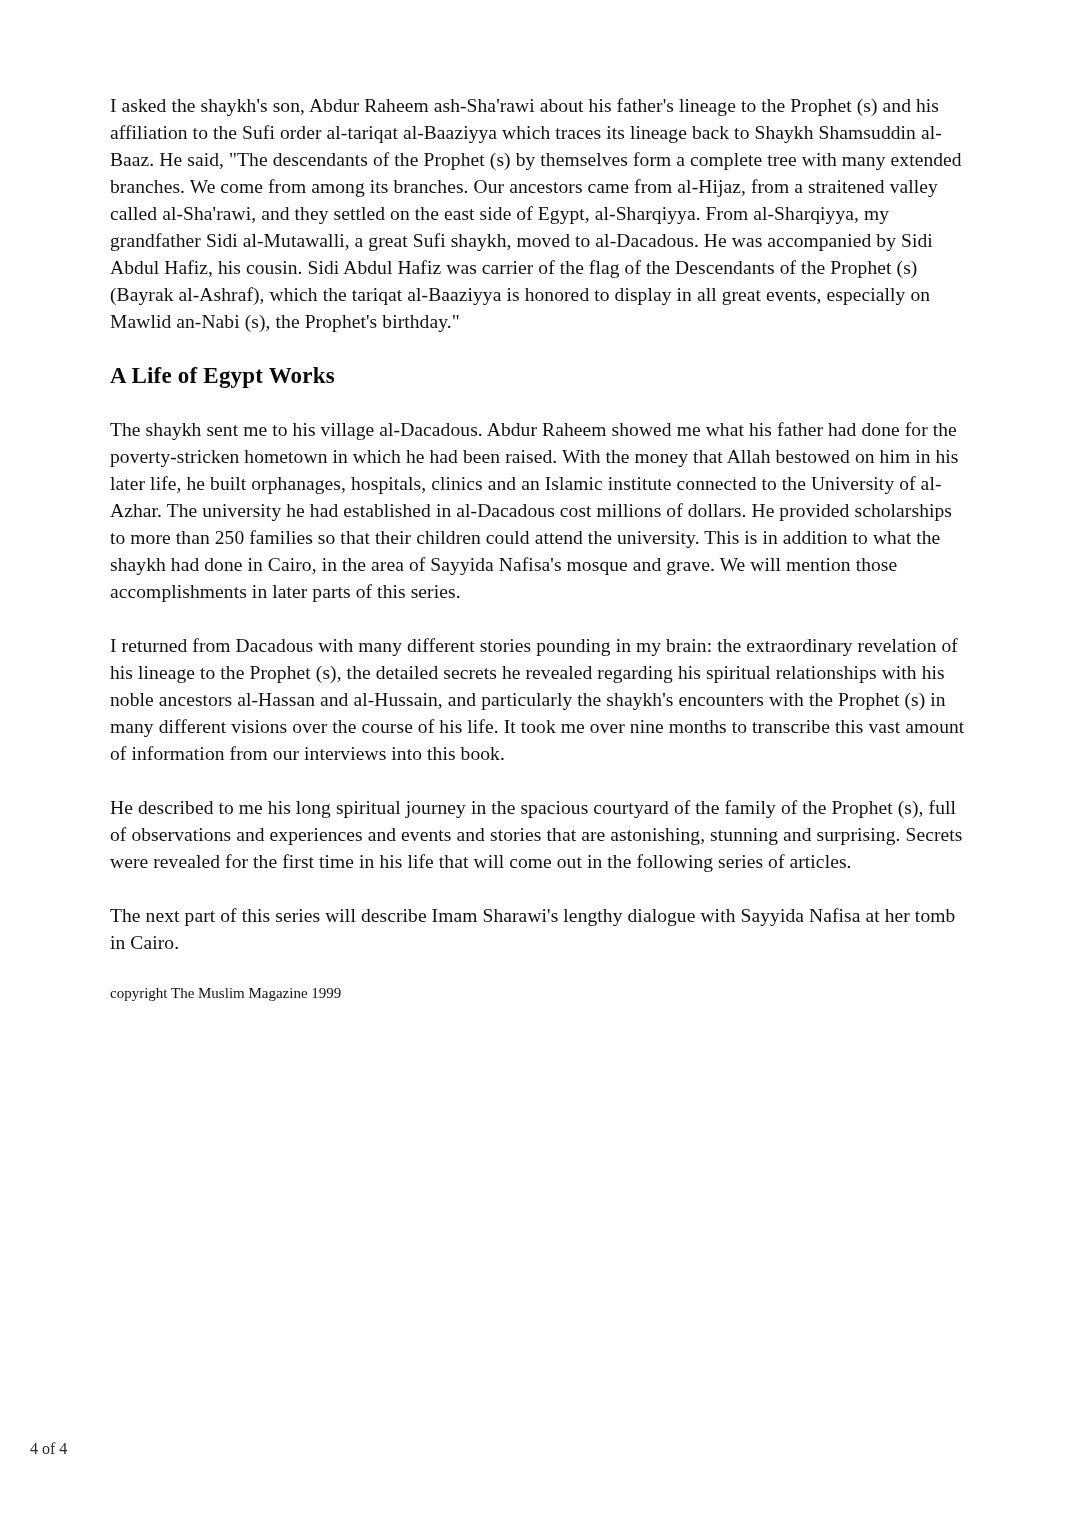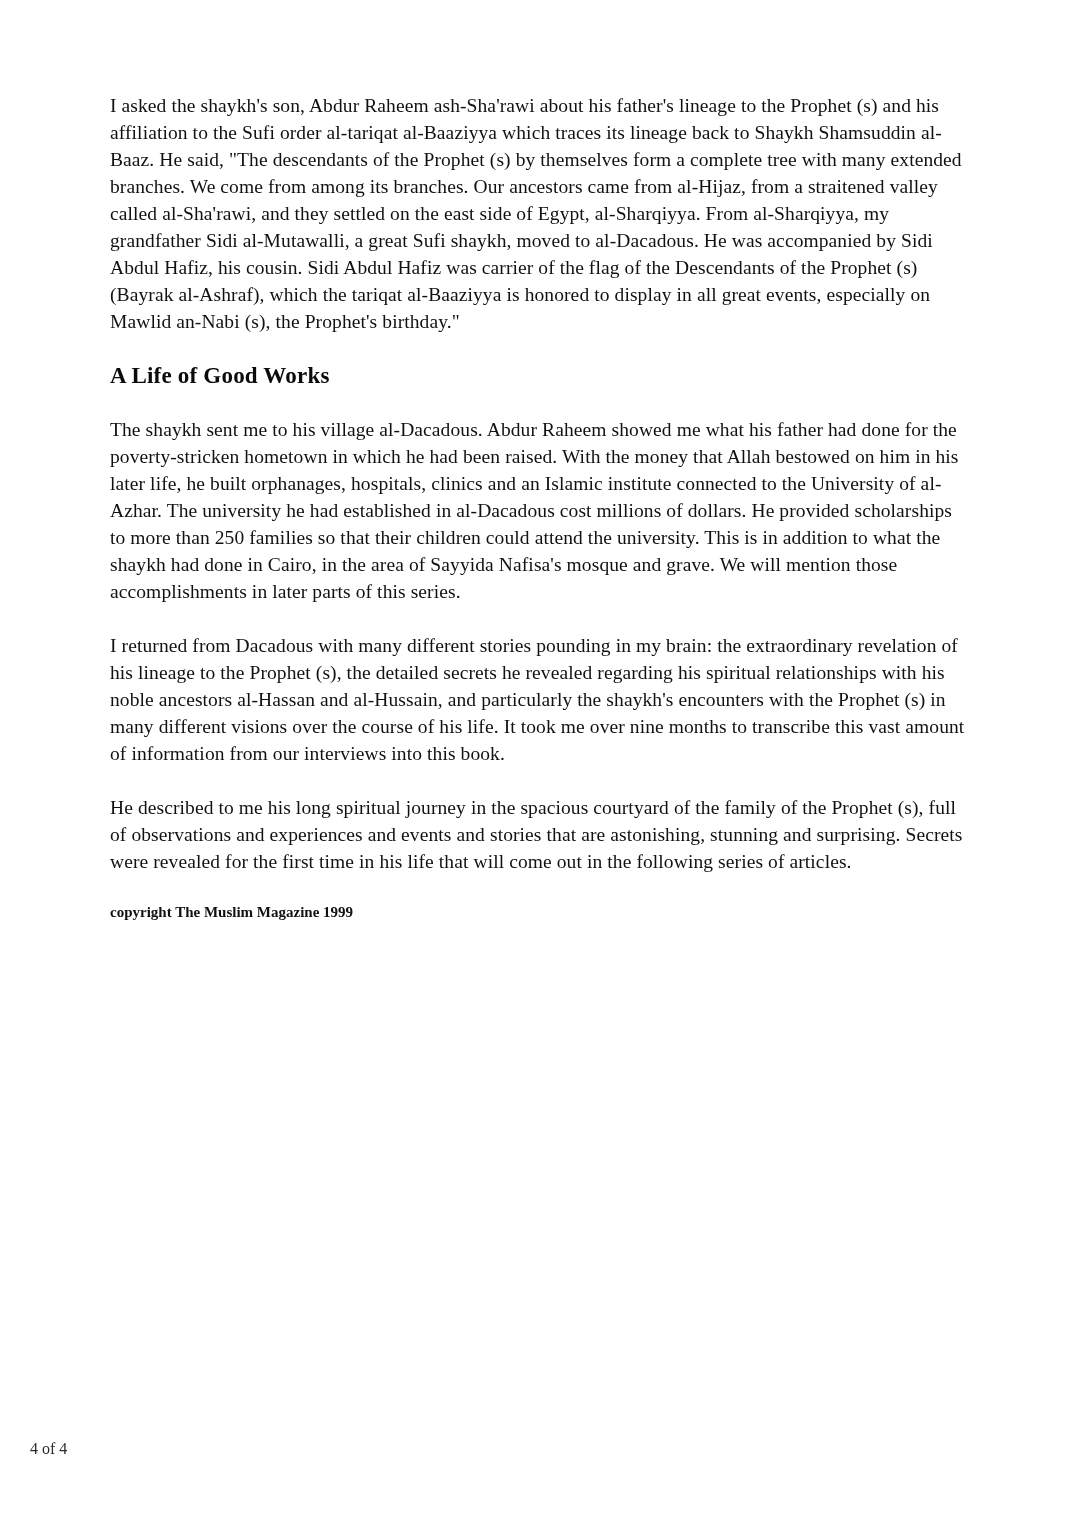--- a/index.html
+++ b/index.html
@@ -40,21 +40,21 @@
     line-height: 28px;
     font-weight: bold;
     color: #0b0b0b;
     margin: 0 0 26px 0;
     letter-spacing: 0.2px;
   }
   .copyright {
     font-family: "Liberation Serif", "DejaVu Serif", serif;
     font-size: 15px;
     line-height: 20px;
-    font-weight: bold;
+    font-weight: normal;
     color: #111111;
     margin: 22px 0 0 0;
   }
   .footer-pagenum {
     position: absolute;
     left: 30px;
     top: 1438px;
     font-family: "Liberation Serif", "DejaVu Serif", serif;
     font-size: 16px;
     line-height: 22px;
@@ -63,28 +63,29 @@
 </style>
 </head>
 <body>
 
 <div class="page">
 
   <div class="content">
 
     <p class="para">I asked the shaykh's son, Abdur Raheem ash-Sha'rawi about his father's lineage to the Prophet (s) and his affiliation to the Sufi order al-tariqat al-Baaziyya which traces its lineage back to Shaykh Shamsuddin al-Baaz. He said, "The descendants of the Prophet (s) by themselves form a complete tree with many extended branches. We come from among its branches. Our ancestors came from al-Hijaz, from a straitened valley called al-Sha'rawi, and they settled on the east side of Egypt, al-Sharqiyya. From al-Sharqiyya, my grandfather Sidi al-Mutawalli, a great Sufi shaykh, moved to al-Dacadous. He was accompanied by Sidi Abdul Hafiz, his cousin. Sidi Abdul Hafiz was carrier of the flag of the Descendants of the Prophet (s) (Bayrak al-Ashraf), which the tariqat al-Baaziyya is honored to display in all great events, especially on Mawlid an-Nabi (s), the Prophet's birthday."</p>
 
-    <h2 class="section-heading">A Life of Good Works</h2>
+    <h2 class="section-heading">A Life of Egypt Works</h2>
 
     <p class="para">The shaykh sent me to his village al-Dacadous. Abdur Raheem showed me what his father had done for the poverty-stricken hometown in which he had been raised. With the money that Allah bestowed on him in his later life, he built orphanages, hospitals, clinics and an Islamic institute connected to the University of al-Azhar. The university he had established in al-Dacadous cost millions of dollars. He provided scholarships to more than 250 families so that their children could attend the university. This is in addition to what the shaykh had done in Cairo, in the area of Sayyida Nafisa's mosque and grave. We will mention those accomplishments in later parts of this series.</p>
 
     <p class="para">I returned from Dacadous with many different stories pounding in my brain: the extraordinary revelation of his lineage to the Prophet (s), the detailed secrets he revealed regarding his spiritual relationships with his noble ancestors al-Hassan and al-Hussain, and particularly the shaykh's encounters with the Prophet (s) in many different visions over the course of his life. It took me over nine months to transcribe this vast amount of information from our interviews into this book.</p>
 
     <p class="para">He described to me his long spiritual journey in the spacious courtyard of the family of the Prophet (s), full of observations and experiences and events and stories that are astonishing, stunning and surprising. Secrets were revealed for the first time in his life that will come out in the following series of articles.</p>
 
+    <p class="para">The next part of this series will describe Imam Sharawi's lengthy dialogue with Sayyida Nafisa at her tomb in Cairo.</p>
 
     <p class="copyright">copyright The Muslim Magazine 1999</p>
 
   </div>
 
   <div class="footer-pagenum">4 of 4</div>
 
 </div>
 
 </body></html>

